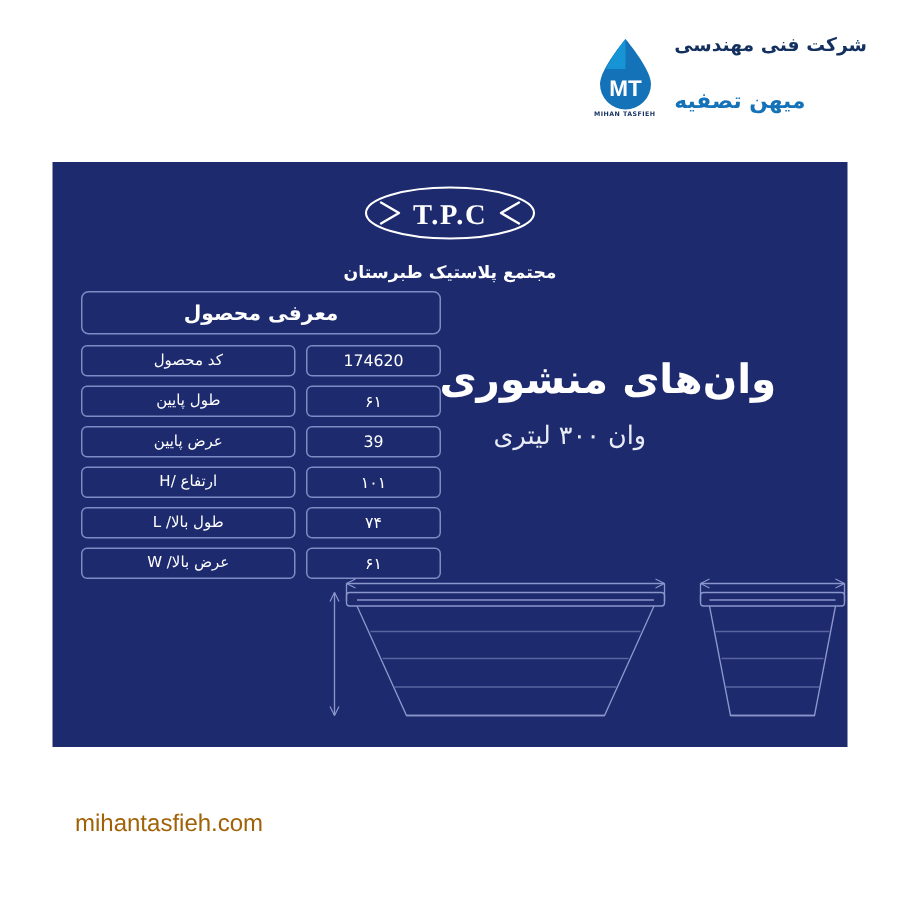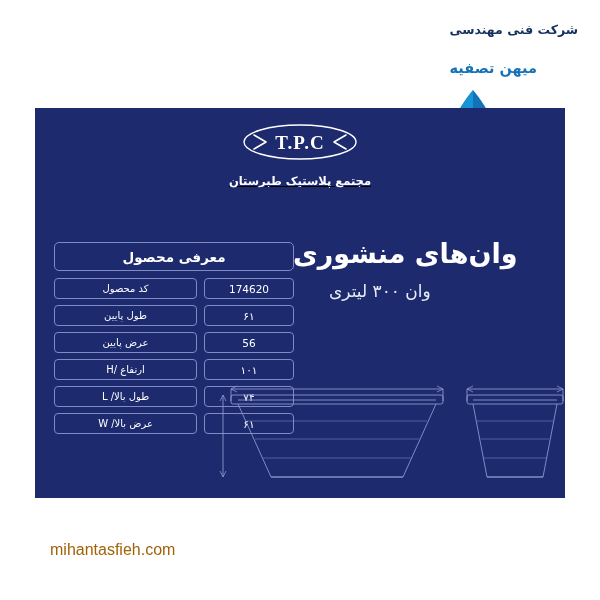--- a/index.html
+++ b/index.html
@@ -14,22 +14,22 @@
     overflow: hidden;
     position: relative;
   }
 
   
   .brand-header {
     position: absolute;
     top: 22px;
     right: 22px;
     display: flex;
-    flex-direction: column;
-    align-items: flex-end;
+    flex-direction: row;
+    align-items: center;
     gap: 10px;
   }
   .brand-text {
     display: flex;
     flex-direction: column;
     align-items: flex-end;
     justify-content: center;
     line-height: 1.35;
   }
   .brand-line1 {
@@ -73,21 +73,20 @@
     overflow: hidden;
   }
 
   
   .tpc-block {
     position: absolute;
     top: 14px;
     left: 0;
     right: 0;
     text-align: center;
-    text-decoration: underline;
   }
   .tpc-logo-wrap {
     display: inline-block;
     position: relative;
   }
   .tpc-sub {
     margin-top: 8px;
     font-size: 11.5px;
     color: #ffffff;
     font-weight: bold;
@@ -125,21 +124,20 @@
     width: 240px;
   }
   .spec-header {
     border: 1.2px solid #7f8bc4;
     border-radius: 5px;
     height: 27px;
     display: flex;
     align-items: center;
     justify-content: center;
     margin-bottom: 7px;
-    margin-top: 48px;
   }
   .spec-header span {
     color: #ffffff;
     font-size: 13.5px;
     font-weight: bold;
   }
   .spec-row {
     display: flex;
     flex-direction: row;
     gap: 7px;
@@ -232,21 +230,21 @@
 
     <div class="spec-row">
       <div class="spec-value">174620</div>
       <div class="spec-label">کد محصول</div>
     </div>
     <div class="spec-row">
       <div class="spec-value">۶۱</div>
       <div class="spec-label">طول پایین</div>
     </div>
     <div class="spec-row">
-      <div class="spec-value">56</div>
+      <div class="spec-value">39</div>
       <div class="spec-label">عرض پایین</div>
     </div>
     <div class="spec-row">
       <div class="spec-value">۱۰۱</div>
       <div class="spec-label">ارتفاع /H</div>
     </div>
     <div class="spec-row">
       <div class="spec-value">۷۴</div>
       <div class="spec-label">طول بالا/ L</div>
     </div>

